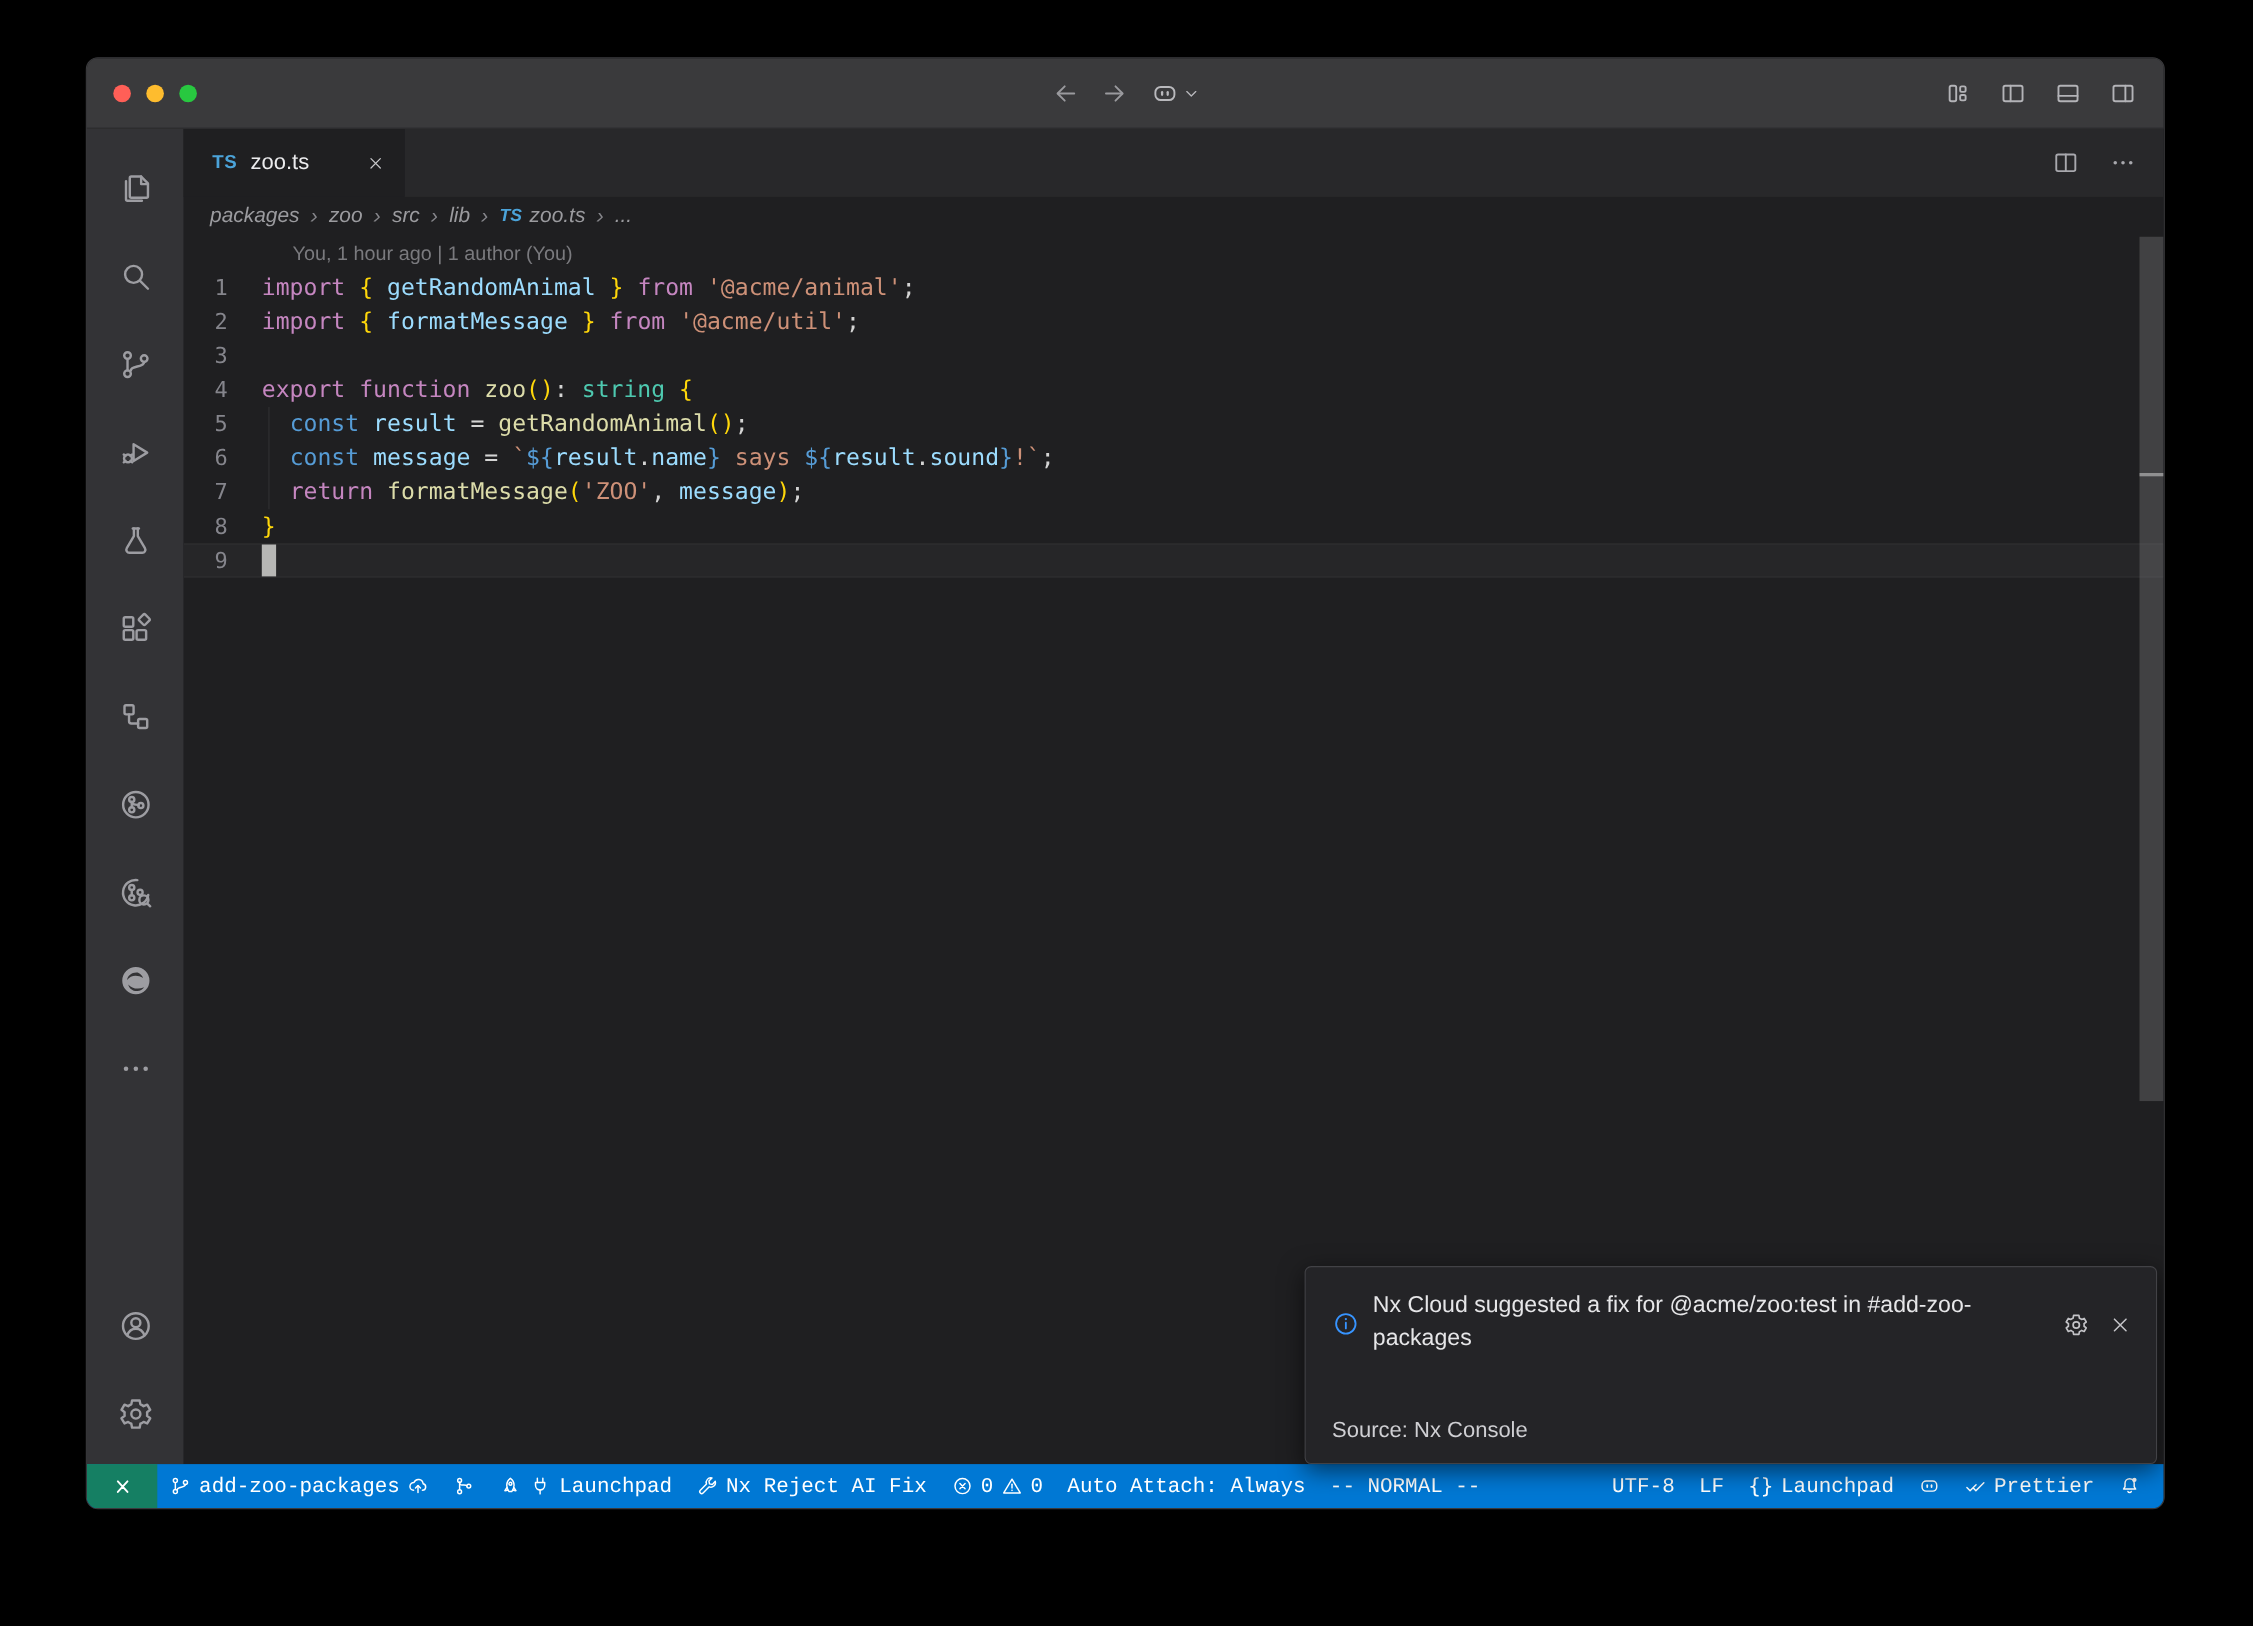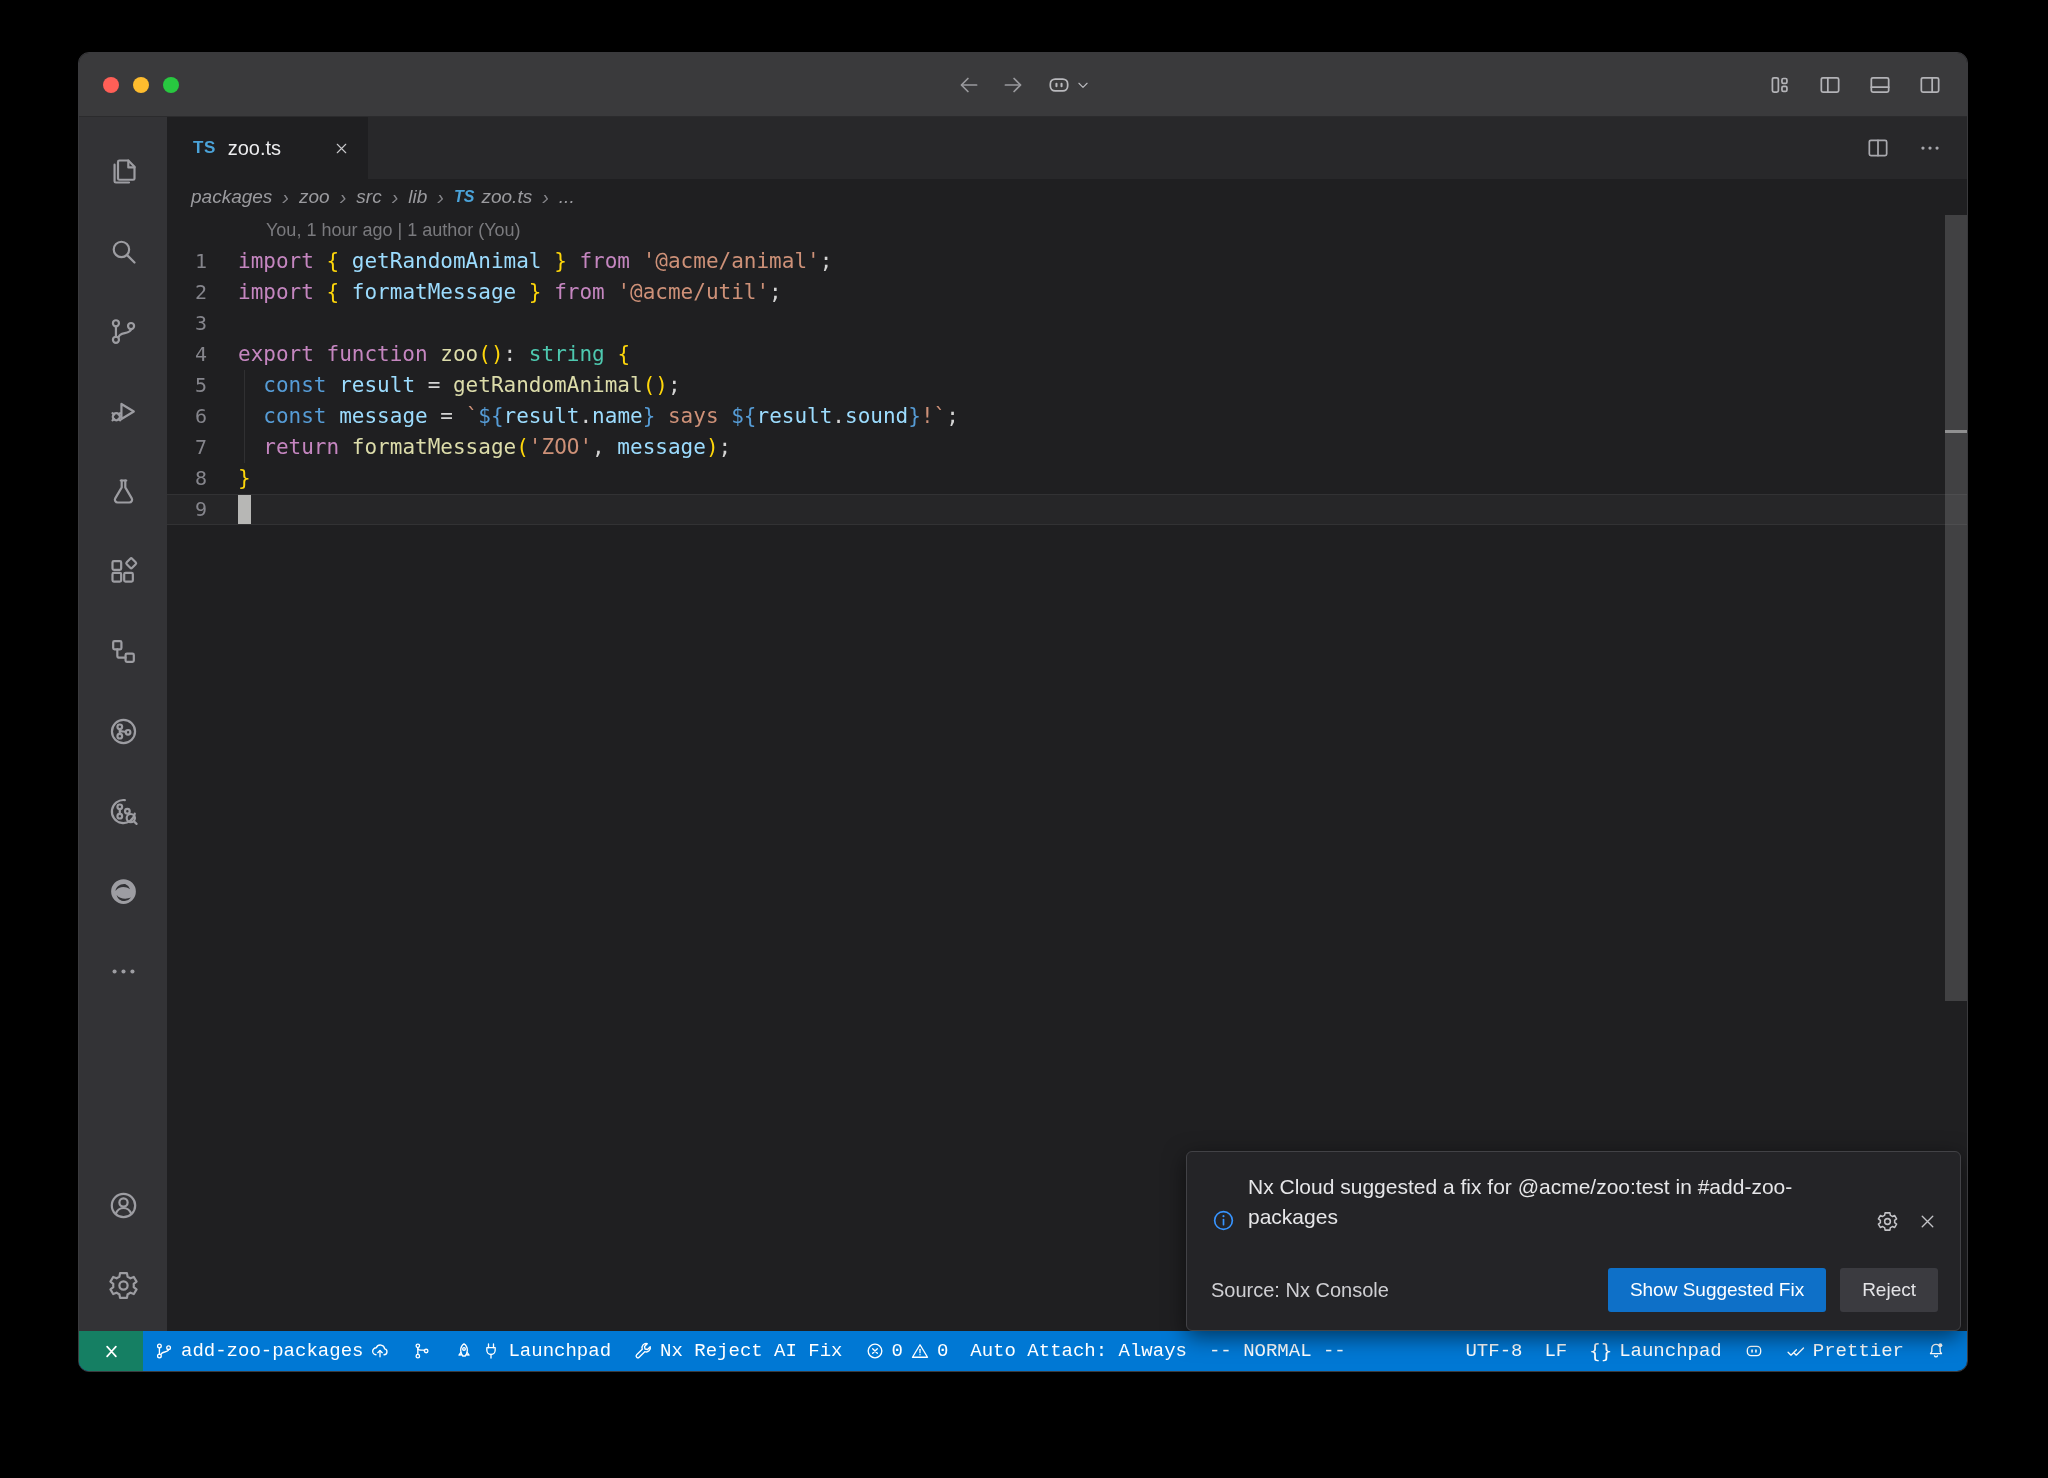--- a/index.html
+++ b/index.html
@@ -56,21 +56,21 @@
   .lc{flex:1;}
   .cursor-block{position:absolute;left:71px;top:1px;width:13px;height:29px;background:#b7b7b5;}
   .indent-guide{position:absolute;left:77px;width:1px;background:rgba(255,255,255,.08);}
   .scrollbar{position:absolute;right:0;top:0;width:22px;height:786px;background:rgba(120,120,124,.38);}
   .scroll-mark{position:absolute;left:0;top:215px;width:100%;height:3px;background:rgba(210,210,210,.55);}
 
   
   .toast{position:absolute;left:1107px;top:1098px;width:775px;height:180px;background:#242427;
          border:1px solid #424246;border-radius:6px;box-shadow:0 6px 22px rgba(0,0,0,.55);
          padding:20px 22px 18px 24px;display:flex;flex-direction:column;}
-  .toast-row1{display:flex;align-items:flex-end;gap:12px;}
+  .toast-row1{display:flex;align-items:center;gap:12px;}
   .toast-msg{flex:1;color:#e6e6e8;font-size:21px;line-height:1.45;padding-right:4px;}
   .toast-icons{display:flex;gap:18px;color:#c3c3c7;padding-top:4px;}
   .toast-row2{margin-top:auto;display:flex;align-items:center;}
   .toast-src{color:#cfcfd3;font-size:20px;}
   .toast-btns{margin-left:auto;display:flex;gap:14px;}
   .btn{height:44px;border-radius:3px;font-size:19px;display:flex;align-items:center;padding:0 22px;
        color:#fff;border:none;font-family:inherit;}
   .btn.primary{background:#0e70c8;}
   .btn.secondary{background:#3b3b40;color:#e4e4e7;}
 
@@ -380,24 +380,20 @@
             </span>
           <span class="icon">
               <svg viewBox="0 0 24 24" fill="none" stroke="currentColor" stroke-width="1.6" stroke-linecap="round" stroke-linejoin="round" width="21" height="21">
                 <path d="M6 6l12 12M18 6L6 18"></path>
               </svg>
             </span>
         </div>
       </div>
       <div class="toast-row2">
         <span class="toast-src">Source: Nx Console</span>
-        <div class="toast-btns">
-          <button class="btn primary" style="background: rgb(14, 112, 200);">Show Suggested Fix</button>
-          <button class="btn secondary">Reject</button>
-        </div>
       </div>
     </div>
 
     <div class="statusbar" id="statusbar" style="background: rgb(0, 120, 212);">
       <div class="remote" id="remote-block" style="background: rgb(21, 127, 99);">
         <span class="icon">
             <svg viewBox="0 0 24 24" fill="none" stroke="currentColor" stroke-width="1.6" stroke-linecap="round" stroke-linejoin="round" width="21" height="21">
               <path d="M7 6.5l5 5.5-5 5.5M17 6.5L12 12l5 5.5" stroke-width="2"></path>
             </svg>
           </span>

